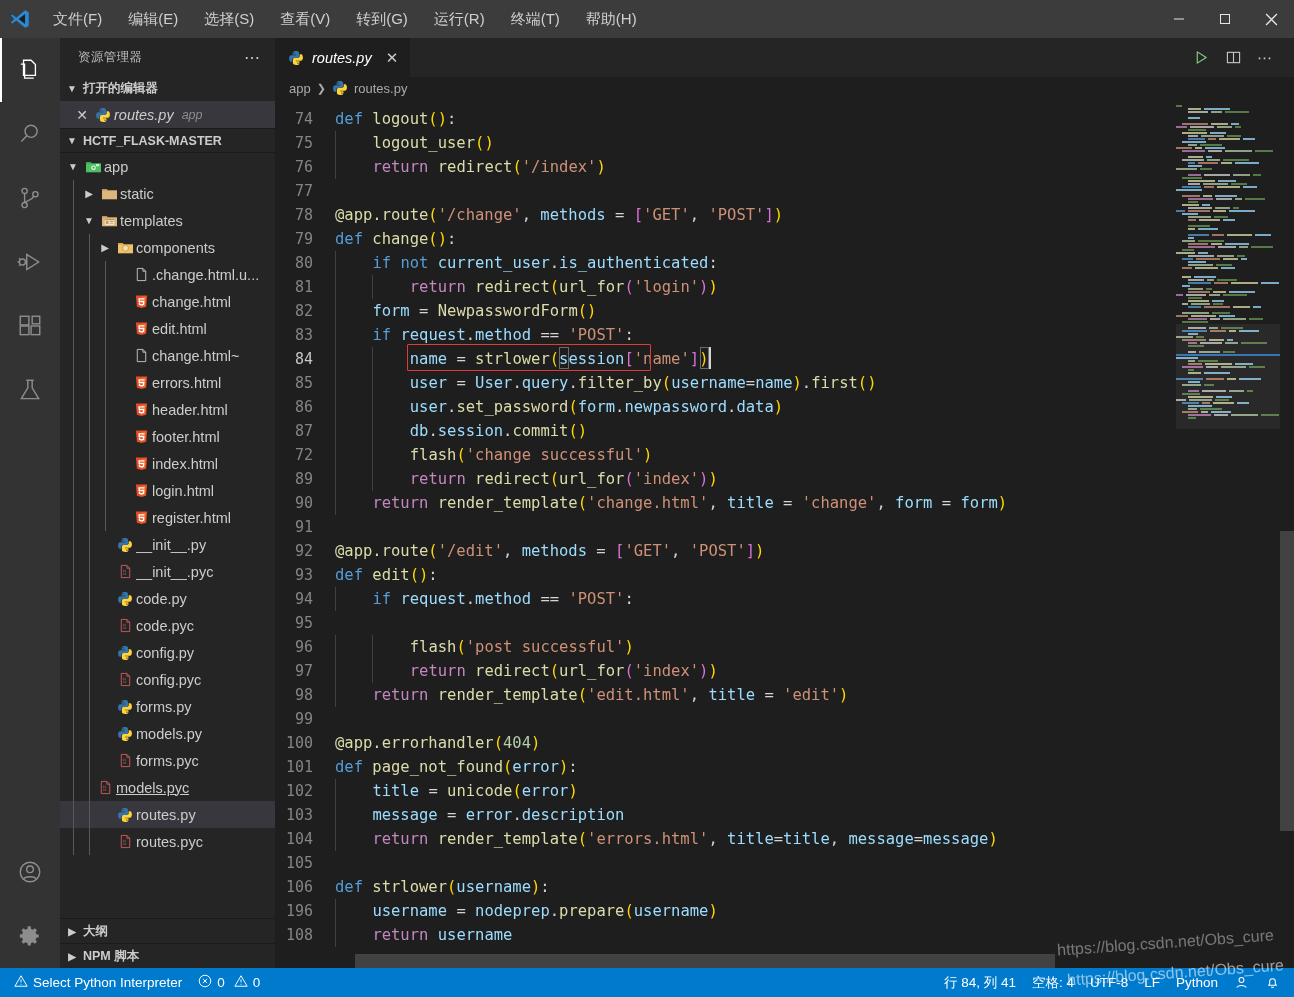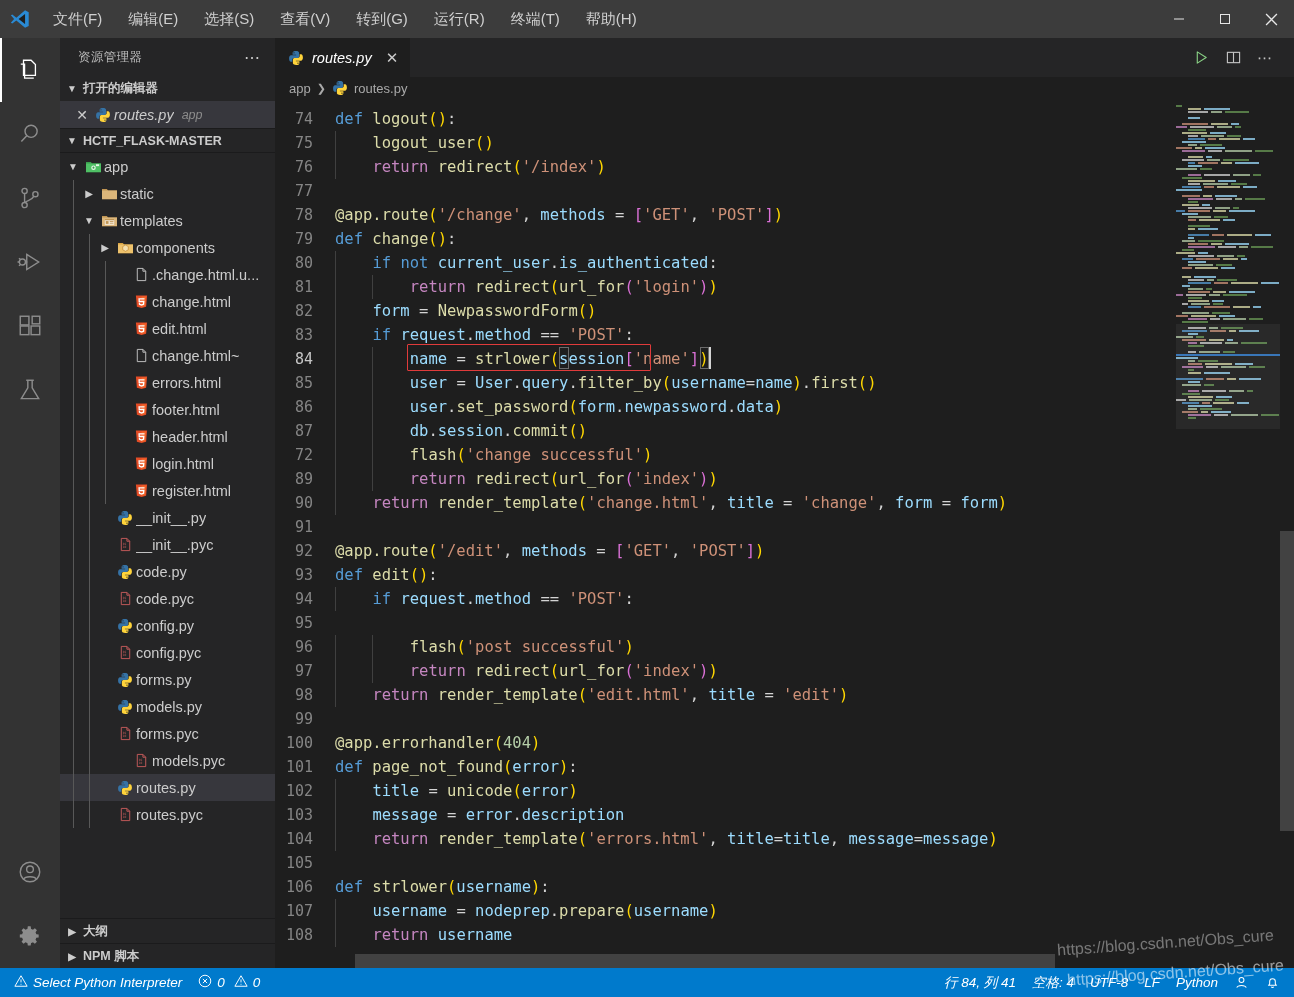--- a/index.html
+++ b/index.html
@@ -146,21 +146,21 @@
   .vscroll{ position:absolute; right:0; top:0; width:14px; bottom:0; }
   .vthumb{ position:absolute; left:0; width:14px; background:#424242; }
   .hscroll{ position:absolute; left:0; right:0; bottom:0; height:14px; }
   .hthumb{ position:absolute; height:14px; background:#424242; }
 
   
   .statusbar{
     height:29px; flex:0 0 29px; background:#007acc; display:flex; align-items:center;
     font-size:13.5px; color:#ffffff; padding:0 6px; position:relative;
   }
-  .st{ display:flex; align-items:center; gap:5px; padding:0 8px; height:29px; white-space:nowrap;font-style:italic; }
+  .st{ display:flex; align-items:center; gap:5px; padding:0 8px; height:29px; white-space:nowrap; }
   .st-right{ margin-left:auto; display:flex; align-items:center; }
   .watermark{
     position:absolute; right:10px; top:-4px; font-size:16px; color:#ffffff; opacity:.55;
     transform:rotate(-4deg); pointer-events:none; white-space:nowrap;
     font-family:"Liberation Sans", sans-serif;
   }
   .wm-top{
     position:absolute; right:20px; bottom:16px; font-size:16px; color:#cfcfcf; opacity:.5;
     transform:rotate(-4deg); pointer-events:none; white-space:nowrap;
   }
@@ -423,35 +423,49 @@
               <span class="guide" style="left: 29px;"></span>
               <span class="guide" style="left: 45px;"></span>
               <span class="twisty"></span>
               <span class="ficon">
                 <svg viewBox="0 0 16 16" width="15" height="15">
                   <path d="M2 1.5 l1.1 12.1 L8 15 l4.9-1.4 L14 1.5z" fill="#e44d26"></path>
                   <path d="M8 2.6 v11.3 l3.9-1.1 .9-10.2z" fill="#f16529"></path>
                   <path d="M4.7 4.4h6.6l-.12 1.4H6.1l.12 1.4h5l-.4 4.3L8 12.4l-2.8-.9-.18-2.1h1.4l.1 1.1 1.5.4 1.5-.4.16-1.7H4.9z" fill="#fff"></path>
                 </svg>
               </span>
-              <span class="fname">footer.html</span>
+              <span class="fname">header.html</span>
             </div>
             <div class="row" style="padding-left: 52px;">
               <span class="guide" style="left: 13px;"></span>
               <span class="guide" style="left: 29px;"></span>
               <span class="guide" style="left: 45px;"></span>
               <span class="twisty"></span>
               <span class="ficon">
                 <svg viewBox="0 0 16 16" width="15" height="15">
                   <path d="M2 1.5 l1.1 12.1 L8 15 l4.9-1.4 L14 1.5z" fill="#e44d26"></path>
                   <path d="M8 2.6 v11.3 l3.9-1.1 .9-10.2z" fill="#f16529"></path>
                   <path d="M4.7 4.4h6.6l-.12 1.4H6.1l.12 1.4h5l-.4 4.3L8 12.4l-2.8-.9-.18-2.1h1.4l.1 1.1 1.5.4 1.5-.4.16-1.7H4.9z" fill="#fff"></path>
                 </svg>
               </span>
-              <span class="fname">header.html</span>
+              <span class="fname">footer.html</span>
+            </div>
+            <div class="row" style="padding-left: 52px;">
+              <span class="guide" style="left: 13px;"></span>
+              <span class="guide" style="left: 29px;"></span>
+              <span class="guide" style="left: 45px;"></span>
+              <span class="twisty"></span>
+              <span class="ficon">
+                <svg viewBox="0 0 16 16" width="15" height="15">
+                  <path d="M2 1.5 l1.1 12.1 L8 15 l4.9-1.4 L14 1.5z" fill="#e44d26"></path>
+                  <path d="M8 2.6 v11.3 l3.9-1.1 .9-10.2z" fill="#f16529"></path>
+                  <path d="M4.7 4.4h6.6l-.12 1.4H6.1l.12 1.4h5l-.4 4.3L8 12.4l-2.8-.9-.18-2.1h1.4l.1 1.1 1.5.4 1.5-.4.16-1.7H4.9z" fill="#fff"></path>
+                </svg>
+              </span>
+              <span class="fname">index.html</span>
             </div>
             <div class="row" style="padding-left: 52px;">
               <span class="guide" style="left: 13px;"></span>
               <span class="guide" style="left: 29px;"></span>
               <span class="guide" style="left: 45px;"></span>
               <span class="twisty"></span>
               <span class="ficon">
                 <svg viewBox="0 0 16 16" width="15" height="15">
                   <path d="M2 1.5 l1.1 12.1 L8 15 l4.9-1.4 L14 1.5z" fill="#e44d26"></path>
                   <path d="M8 2.6 v11.3 l3.9-1.1 .9-10.2z" fill="#f16529"></path>
@@ -583,21 +597,21 @@
               <span class="ficon">
                 <svg viewBox="0 0 16 16" width="15" height="15">
                   <path d="M3.5 1.5 h6 l3 3 v10 h-9z" fill="none" stroke="#c75c5c" stroke-width="1"></path>
                   <path d="M9.5 1.5 v3 h3" fill="none" stroke="#c75c5c" stroke-width="1"></path>
                   <text x="5" y="8.4" font-size="3.2" fill="#c75c5c" font-family="monospace">01</text>
                   <text x="5" y="11.6" font-size="3.2" fill="#c75c5c" font-family="monospace">10</text>
                 </svg>
               </span>
               <span class="fname">forms.pyc</span>
             </div>
-            <div class="row" style="padding-left: 52px;">
+            <div class="row" style="padding-left: 16px; text-decoration: underline;">
               <span class="guide" style="left: 13px;"></span>
               <span class="guide" style="left: 29px;"></span>
               <span class="twisty"></span>
               <span class="ficon">
                 <svg viewBox="0 0 16 16" width="15" height="15">
                   <path d="M3.5 1.5 h6 l3 3 v10 h-9z" fill="none" stroke="#c75c5c" stroke-width="1"></path>
                   <path d="M9.5 1.5 v3 h3" fill="none" stroke="#c75c5c" stroke-width="1"></path>
                   <text x="5" y="8.4" font-size="3.2" fill="#c75c5c" font-family="monospace">01</text>
                   <text x="5" y="11.6" font-size="3.2" fill="#c75c5c" font-family="monospace">10</text>
                 </svg>
@@ -715,21 +729,21 @@
             <div>97</div>
             <div>98</div>
             <div>99</div>
             <div>100</div>
             <div>101</div>
             <div>102</div>
             <div>103</div>
             <div>104</div>
             <div>105</div>
             <div>106</div>
-            <div>107</div>
+            <div>196</div>
             <div>108</div>
           </div>
         <div class="code" id="code"><div class="ln"><span class="kw">def</span><span class="plain"> </span><span class="fn">logout</span><span style="color:#ffd700">(</span><span style="color:#ffd700">)</span><span class="plain">:</span></div><div class="ln"><span class="indent" style="left:0px"></span><span class="plain"> </span><span class="plain"> </span><span class="plain"> </span><span class="plain"> </span><span class="fn">logout_user</span><span style="color:#ffd700">(</span><span style="color:#ffd700">)</span></div><div class="ln"><span class="indent" style="left:0px"></span><span class="plain"> </span><span class="plain"> </span><span class="plain"> </span><span class="plain"> </span><span class="kwp">return</span><span class="plain"> </span><span class="fn">redirect</span><span style="color:#ffd700">(</span><span class="str">'/index'</span><span style="color:#ffd700">)</span></div><div class="ln"></div><div class="ln"><span class="dec">@app.route</span><span style="color:#ffd700">(</span><span class="str">'/change'</span><span class="plain">,</span><span class="plain"> </span><span class="var">methods</span><span class="plain"> </span><span class="plain">=</span><span class="plain"> </span><span style="color:#da70d6">[</span><span class="str">'GET'</span><span class="plain">,</span><span class="plain"> </span><span class="str">'POST'</span><span style="color:#da70d6">]</span><span style="color:#ffd700">)</span></div><div class="ln"><span class="kw">def</span><span class="plain"> </span><span class="fn">change</span><span style="color:#ffd700">(</span><span style="color:#ffd700">)</span><span class="plain">:</span></div><div class="ln"><span class="indent" style="left:0px"></span><span class="plain"> </span><span class="plain"> </span><span class="plain"> </span><span class="plain"> </span><span class="kw">if</span><span class="plain"> </span><span class="kw">not</span><span class="plain"> </span><span class="var">current_user</span><span class="plain">.</span><span class="var">is_authenticated</span><span class="plain">:</span></div><div class="ln"><span class="indent" style="left:0px"></span><span class="indent" style="left:37.4px"></span><span class="plain"> </span><span class="plain"> </span><span class="plain"> </span><span class="plain"> </span><span class="plain"> </span><span class="plain"> </span><span class="plain"> </span><span class="plain"> </span><span class="kwp">return</span><span class="plain"> </span><span class="fn">redirect</span><span style="color:#ffd700">(</span><span class="fn">url_for</span><span style="color:#da70d6">(</span><span class="str">'login'</span><span style="color:#da70d6">)</span><span style="color:#ffd700">)</span></div><div class="ln"><span class="indent" style="left:0px"></span><span class="plain"> </span><span class="plain"> </span><span class="plain"> </span><span class="plain"> </span><span class="var">form</span><span class="plain"> </span><span class="plain">=</span><span class="plain"> </span><span class="fn">NewpasswordForm</span><span style="color:#ffd700">(</span><span style="color:#ffd700">)</span></div><div class="ln"><span class="indent" style="left:0px"></span><span class="plain"> </span><span class="plain"> </span><span class="plain"> </span><span class="plain"> </span><span class="kw">if</span><span class="plain"> </span><span class="var">request</span><span class="plain">.</span><span class="var">method</span><span class="plain"> </span><span class="plain">=</span><span class="plain">=</span><span class="plain"> </span><span class="str">'POST'</span><span class="plain">:</span></div><div class="ln"><span class="indent" style="left:0px"></span><span class="indent" style="left:37.4px"></span><span class="plain"> </span><span class="plain"> </span><span class="plain"> </span><span class="plain"> </span><span class="plain"> </span><span class="plain"> </span><span class="plain"> </span><span class="plain"> </span><span class="var">name</span><span class="plain"> </span><span class="plain">=</span><span class="plain"> </span><span class="fn">strlower</span><span style="color:#ffd700">(</span><span class="var">session</span><span style="color:#da70d6">[</span><span class="str">'name'</span><span style="color:#da70d6">]</span><span style="color:#ffd700">)</span></div><div class="ln"><span class="indent" style="left:0px"></span><span class="indent" style="left:37.4px"></span><span class="plain"> </span><span class="plain"> </span><span class="plain"> </span><span class="plain"> </span><span class="plain"> </span><span class="plain"> </span><span class="plain"> </span><span class="plain"> </span><span class="var">user</span><span class="plain"> </span><span class="plain">=</span><span class="plain"> </span><span class="var">User</span><span class="plain">.</span><span class="var">query</span><span class="plain">.</span><span class="fn">filter_by</span><span style="color:#ffd700">(</span><span class="var">username</span><span class="plain">=</span><span class="var">name</span><span style="color:#ffd700">)</span><span class="plain">.</span><span class="fn">first</span><span style="color:#ffd700">(</span><span style="color:#ffd700">)</span></div><div class="ln"><span class="indent" style="left:0px"></span><span class="indent" style="left:37.4px"></span><span class="plain"> </span><span class="plain"> </span><span class="plain"> </span><span class="plain"> </span><span class="plain"> </span><span class="plain"> </span><span class="plain"> </span><span class="plain"> </span><span class="var">user</span><span class="plain">.</span><span class="fn">set_password</span><span style="color:#ffd700">(</span><span class="var">form</span><span class="plain">.</span><span class="var">newpassword</span><span class="plain">.</span><span class="var">data</span><span style="color:#ffd700">)</span></div><div class="ln"><span class="indent" style="left:0px"></span><span class="indent" style="left:37.4px"></span><span class="plain"> </span><span class="plain"> </span><span class="plain"> </span><span class="plain"> </span><span class="plain"> </span><span class="plain"> </span><span class="plain"> </span><span class="plain"> </span><span class="var">db</span><span class="plain">.</span><span class="var">session</span><span class="plain">.</span><span class="fn">commit</span><span style="color:#ffd700">(</span><span style="color:#ffd700">)</span></div><div class="ln"><span class="indent" style="left:0px"></span><span class="indent" style="left:37.4px"></span><span class="plain"> </span><span class="plain"> </span><span class="plain"> </span><span class="plain"> </span><span class="plain"> </span><span class="plain"> </span><span class="plain"> </span><span class="plain"> </span><span class="fn">flash</span><span style="color:#ffd700">(</span><span class="str">'change successful'</span><span style="color:#ffd700">)</span></div><div class="ln"><span class="indent" style="left:0px"></span><span class="indent" style="left:37.4px"></span><span class="plain"> </span><span class="plain"> </span><span class="plain"> </span><span class="plain"> </span><span class="plain"> </span><span class="plain"> </span><span class="plain"> </span><span class="plain"> </span><span class="kwp">return</span><span class="plain"> </span><span class="fn">redirect</span><span style="color:#ffd700">(</span><span class="fn">url_for</span><span style="color:#da70d6">(</span><span class="str">'index'</span><span style="color:#da70d6">)</span><span style="color:#ffd700">)</span></div><div class="ln"><span class="indent" style="left:0px"></span><span class="plain"> </span><span class="plain"> </span><span class="plain"> </span><span class="plain"> </span><span class="kwp">return</span><span class="plain"> </span><span class="fn">render_template</span><span style="color:#ffd700">(</span><span class="str">'change.html'</span><span class="plain">,</span><span class="plain"> </span><span class="var">title</span><span class="plain"> </span><span class="plain">=</span><span class="plain"> </span><span class="str">'change'</span><span class="plain">,</span><span class="plain"> </span><span class="var">form</span><span class="plain"> </span><span class="plain">=</span><span class="plain"> </span><span class="var">form</span><span style="color:#ffd700">)</span></div><div class="ln"></div><div class="ln"><span class="dec">@app.route</span><span style="color:#ffd700">(</span><span class="str">'/edit'</span><span class="plain">,</span><span class="plain"> </span><span class="var">methods</span><span class="plain"> </span><span class="plain">=</span><span class="plain"> </span><span style="color:#da70d6">[</span><span class="str">'GET'</span><span class="plain">,</span><span class="plain"> </span><span class="str">'POST'</span><span style="color:#da70d6">]</span><span style="color:#ffd700">)</span></div><div class="ln"><span class="kw">def</span><span class="plain"> </span><span class="fn">edit</span><span style="color:#ffd700">(</span><span style="color:#ffd700">)</span><span class="plain">:</span></div><div class="ln"><span class="indent" style="left:0px"></span><span class="plain"> </span><span class="plain"> </span><span class="plain"> </span><span class="plain"> </span><span class="kw">if</span><span class="plain"> </span><span class="var">request</span><span class="plain">.</span><span class="var">method</span><span class="plain"> </span><span class="plain">=</span><span class="plain">=</span><span class="plain"> </span><span class="str">'POST'</span><span class="plain">:</span></div><div class="ln"></div><div class="ln"><span class="indent" style="left:0px"></span><span class="indent" style="left:37.4px"></span><span class="plain"> </span><span class="plain"> </span><span class="plain"> </span><span class="plain"> </span><span class="plain"> </span><span class="plain"> </span><span class="plain"> </span><span class="plain"> </span><span class="fn">flash</span><span style="color:#ffd700">(</span><span class="str">'post successful'</span><span style="color:#ffd700">)</span></div><div class="ln"><span class="indent" style="left:0px"></span><span class="indent" style="left:37.4px"></span><span class="plain"> </span><span class="plain"> </span><span class="plain"> </span><span class="plain"> </span><span class="plain"> </span><span class="plain"> </span><span class="plain"> </span><span class="plain"> </span><span class="kwp">return</span><span class="plain"> </span><span class="fn">redirect</span><span style="color:#ffd700">(</span><span class="fn">url_for</span><span style="color:#da70d6">(</span><span class="str">'index'</span><span style="color:#da70d6">)</span><span style="color:#ffd700">)</span></div><div class="ln"><span class="indent" style="left:0px"></span><span class="plain"> </span><span class="plain"> </span><span class="plain"> </span><span class="plain"> </span><span class="kwp">return</span><span class="plain"> </span><span class="fn">render_template</span><span style="color:#ffd700">(</span><span class="str">'edit.html'</span><span class="plain">,</span><span class="plain"> </span><span class="var">title</span><span class="plain"> </span><span class="plain">=</span><span class="plain"> </span><span class="str">'edit'</span><span style="color:#ffd700">)</span></div><div class="ln"></div><div class="ln"><span class="dec">@app.errorhandler</span><span style="color:#ffd700">(</span><span class="num">404</span><span style="color:#ffd700">)</span></div><div class="ln"><span class="kw">def</span><span class="plain"> </span><span class="fn">page_not_found</span><span style="color:#ffd700">(</span><span class="var">error</span><span style="color:#ffd700">)</span><span class="plain">:</span></div><div class="ln"><span class="indent" style="left:0px"></span><span class="plain"> </span><span class="plain"> </span><span class="plain"> </span><span class="plain"> </span><span class="var">title</span><span class="plain"> </span><span class="plain">=</span><span class="plain"> </span><span class="fn">unicode</span><span style="color:#ffd700">(</span><span class="var">error</span><span style="color:#ffd700">)</span></div><div class="ln"><span class="indent" style="left:0px"></span><span class="plain"> </span><span class="plain"> </span><span class="plain"> </span><span class="plain"> </span><span class="var">message</span><span class="plain"> </span><span class="plain">=</span><span class="plain"> </span><span class="var">error</span><span class="plain">.</span><span class="var">description</span></div><div class="ln"><span class="indent" style="left:0px"></span><span class="plain"> </span><span class="plain"> </span><span class="plain"> </span><span class="plain"> </span><span class="kwp">return</span><span class="plain"> </span><span class="fn">render_template</span><span style="color:#ffd700">(</span><span class="str">'errors.html'</span><span class="plain">,</span><span class="plain"> </span><span class="var">title</span><span class="plain">=</span><span class="var">title</span><span class="plain">,</span><span class="plain"> </span><span class="var">message</span><span class="plain">=</span><span class="var">message</span><span style="color:#ffd700">)</span></div><div class="ln"></div><div class="ln"><span class="kw">def</span><span class="plain"> </span><span class="fn">strlower</span><span style="color:#ffd700">(</span><span class="var">username</span><span style="color:#ffd700">)</span><span class="plain">:</span></div><div class="ln"><span class="indent" style="left:0px"></span><span class="plain"> </span><span class="plain"> </span><span class="plain"> </span><span class="plain"> </span><span class="var">username</span><span class="plain"> </span><span class="plain">=</span><span class="plain"> </span><span class="var">nodeprep</span><span class="plain">.</span><span class="fn">prepare</span><span style="color:#ffd700">(</span><span class="var">username</span><span style="color:#ffd700">)</span></div><div class="ln"><span class="indent" style="left:0px"></span><span class="plain"> </span><span class="plain"> </span><span class="plain"> </span><span class="plain"> </span><span class="kwp">return</span><span class="plain"> </span><span class="var">username</span></div><div class="cursorline" style="top: 248px; z-index: -1;"></div><div class="hlbox" style="border-color: rgb(224, 59, 59); left: 71.8px; top: 245px; width: 243.75px; height: 27px;"></div><div class="brmatch" style="left: 224.4px; top: 248px; width: 9.35px; height: 22px;"></div><div class="brmatch" style="left: 364.65px; top: 248px; width: 9.35px; height: 22px;"></div><div class="caret" style="left: 374px; top: 248px; height: 22px;"></div></div>
 
         <div class="minimap" id="minimap">
             <div class="mm-line" style="position: absolute; top: 6px; left: 0px; right: 0px;">
               <span class="mm-seg" style="position: absolute; left: 0px; width: 6px; background: rgb(106, 153, 85); opacity: 0.75;"></span>
             </div>
             <div class="mm-line" style="position: absolute; top: 9px; left: 0px; right: 0px;">
               <span class="mm-seg" style="position: absolute; left: 12px; width: 13px; background: rgb(220, 220, 170); opacity: 0.75;"></span>

